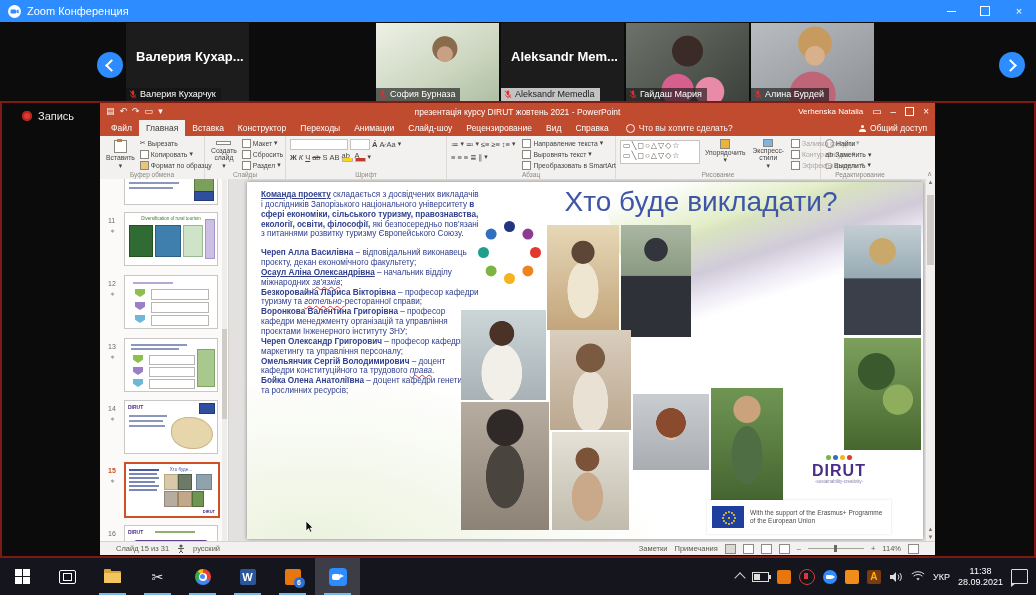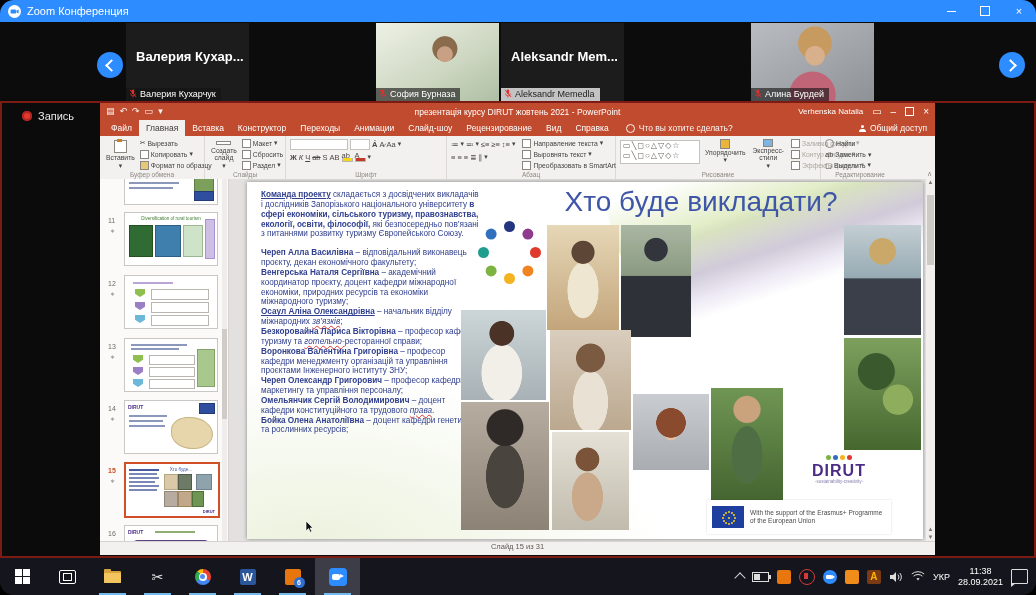--- a/index.html
+++ b/index.html
@@ -1,32 +1,32 @@
 <!DOCTYPE html>
 <html><head>
 <meta charset="utf-8">
 <style>
   html,body{margin:0;padding:0;background:#000;}
   .stage{position:relative;width:1036px;height:595px;background:#0b0b0b;overflow:hidden;
-         font-family:"Liberation Sans","DejaVu Sans",sans-serif;border-radius:14px;-webkit-font-smoothing:antialiased;}
+         font-family:"Liberation Sans","DejaVu Sans",sans-serif;-webkit-font-smoothing:antialiased;}
   
   .zm-titlebar{position:absolute;left:0;top:0;width:100%;height:22px;background:#2D8CFF;
                display:flex;align-items:center;color:#fff;font-size:11px;}
   .zm-appicon{margin:0 6px 0 8px;display:flex;}
   .zm-ctrls{margin-left:auto;display:flex;height:100%;}
   .zm-ctrl{width:34px;display:flex;align-items:center;justify-content:center;color:#fff;font-size:11px;}
   .ic-min{width:9px;height:1px;background:#fff;display:inline-block;}
   .ic-max{width:8px;height:8px;border:1px solid #fff;display:inline-block;}
   
   .pstrip{position:absolute;left:0;top:22px;width:100%;height:79px;background:#0c0c0c;}
   .ptile{position:absolute;top:1px;height:78px;width:123px;background:#1c1c1c;overflow:hidden;}
   .t1{left:126px}.t2{left:251px}.t3{left:376px}.t4{left:501px}.t5{left:626px}.t6{left:751px}
   .pbig{position:absolute;left:10px;top:26px;color:#fff;font-size:13px;font-weight:bold;white-space:nowrap;}
   .plabel{position:absolute;left:0;bottom:0;max-width:95%;background:rgba(20,20,20,.62);color:#fff;
-          font-size:9px;padding:1px 5px 2px 3px;display:flex;gap:3px;white-space:nowrap;}
+          font-size:9px;padding:1px 5px 2px 3px;display:flex;align-items:center;gap:3px;white-space:nowrap;}
   .plabel.light{background:rgba(225,225,225,.85);color:#1d1d1d;}
   .v-ann{background:radial-gradient(circle at 52% 42%,#caa184 0 13%,rgba(0,0,0,0) 14%),
          radial-gradient(circle at 52% 34%,#5e4633 0 22%,rgba(0,0,0,0) 23%),
          linear-gradient(160deg,#3f4237 0%,#2b2e26 55%,#202219 100%);}
   .v-sofia{background:radial-gradient(circle at 56% 40%,#c9a083 0 9%,rgba(0,0,0,0) 10%),
            radial-gradient(circle at 56% 33%,#8a6b4c 0 14%,rgba(0,0,0,0) 15%),
            linear-gradient(150deg,#eef1e6,#ccd6c0 60%,#aebfa4);}
   .v-gaidash{background:radial-gradient(circle at 50% 36%,#3a2b26 0 19%,rgba(0,0,0,0) 20%),
              radial-gradient(circle at 42% 86%,#d65f8e 0 16%,rgba(0,0,0,0) 17%),
              radial-gradient(circle at 68% 88%,#e88aa8 0 13%,rgba(0,0,0,0) 14%),
@@ -134,21 +134,21 @@
       gap:6px;padding:0 5px;z-index:3;box-shadow:0 0 2px rgba(0,0,0,.15);}
   .euflag{width:32px;height:22px;background:#1f3f9e;position:relative;flex:none;}
   .eustars{position:absolute;left:50%;top:50%;width:2px;height:2px;border-radius:50%;background:#ffd617;
     box-shadow:6px 0 0 #ffd617,5px 3px 0 #ffd617,3px 5px 0 #ffd617,0 6px 0 #ffd617,-3px 5px 0 #ffd617,
     -5px 3px 0 #ffd617,-6px 0 0 #ffd617,-5px -3px 0 #ffd617,-3px -5px 0 #ffd617,0 -6px 0 #ffd617,
     3px -5px 0 #ffd617,5px -3px 0 #ffd617;}
   .eutext{font-size:6.5px;color:#4a4a4a;line-height:1.25;}
   .cursor{position:absolute;left:58px;top:338px;z-index:4;}
   
   .ppt-status{position:absolute;left:0;bottom:0;right:0;height:13px;background:#f3f1ef;border-top:1px solid #d5d2cf;
-              display:flex;align-items:center;font-size:7.5px;color:#5c5853;padding:0 2px;gap:8px;flex-direction:column;}
+              display:flex;align-items:center;font-size:7.5px;color:#5c5853;padding:0 16px;gap:8px;}
   .st-right{margin-left:auto;display:flex;align-items:center;gap:7px;}
   .vicon{width:9px;height:8px;border:1px solid #8d8983;display:inline-block;background:#fff;}
   .vicon.on{background:#dcd8d3;}
   .slider{width:56px;height:1px;background:#a7a39d;position:relative;display:inline-block;}
   .slider i{position:absolute;left:26px;top:-3px;width:3px;height:7px;background:#6b6762;}
   
   .tbar{position:absolute;left:0;top:558px;width:100%;height:37px;background:#15151d;display:flex;align-items:stretch;z-index:7;}
   .tbi{width:45px;display:flex;align-items:center;justify-content:center;position:relative;}
   .tbi.run:after{content:"";position:absolute;left:9px;right:9px;bottom:0;height:2px;background:#76b9ed;}
   .tbi.active{background:#3c3d46;}
@@ -239,20 +239,31 @@
       <div class="plabel">
           <svg width="8" height="9" viewBox="0 0 10 11">
             <rect x="3.5" y="0.5" width="3" height="5.5" rx="1.5" fill="#e02f2f"></rect>
             <path d="M2 5.5a3 3 0 0 0 6 0" stroke="#e02f2f" fill="none"></path>
             <line x1="5" y1="8.5" x2="5" y2="10.5" stroke="#e02f2f"></line>
             <line x1="1.2" y1="0.8" x2="8.8" y2="9.8" stroke="#e02f2f" stroke-width="1.2"></line>
           </svg>
           <span>София Бурназа</span>
         </div>
     </div>
+    <div class="ptile t5 v-gaidash">
+      <div class="plabel">
+          <svg width="8" height="9" viewBox="0 0 10 11">
+            <rect x="3.5" y="0.5" width="3" height="5.5" rx="1.5" fill="#e02f2f"></rect>
+            <path d="M2 5.5a3 3 0 0 0 6 0" stroke="#e02f2f" fill="none"></path>
+            <line x1="5" y1="8.5" x2="5" y2="10.5" stroke="#e02f2f"></line>
+            <line x1="1.2" y1="0.8" x2="8.8" y2="9.8" stroke="#e02f2f" stroke-width="1.2"></line>
+          </svg>
+          <span>Гайдаш Мария</span>
+        </div>
+    </div>
     <div class="ptile t6 v-alina">
       <div class="plabel">
           <svg width="8" height="9" viewBox="0 0 10 11">
             <rect x="3.5" y="0.5" width="3" height="5.5" rx="1.5" fill="#e02f2f"></rect>
             <path d="M2 5.5a3 3 0 0 0 6 0" stroke="#e02f2f" fill="none"></path>
             <line x1="5" y1="8.5" x2="5" y2="10.5" stroke="#e02f2f"></line>
             <line x1="1.2" y1="0.8" x2="8.8" y2="9.8" stroke="#e02f2f" stroke-width="1.2"></line>
           </svg>
           <span>Алина Бурдей</span>
         </div>
@@ -596,21 +607,20 @@
             <span class="tdot" style="transform:rotate(135deg) translate(26px);background:#7cb342"></span>
             <span class="tdot" style="transform:rotate(180deg) translate(26px);background:#1f9e8e"></span>
             <span class="tdot" style="transform:rotate(225deg) translate(26px);background:#2f6fbd"></span>
             <span class="tdot" style="transform:rotate(270deg) translate(26px);background:#23357f"></span>
             <span class="tdot" style="transform:rotate(315deg) translate(26px);background:#8e3a8e"></span>
           </div>
 
           <div class="slide-text">
             <p><b class="ul">Команда проекту</b><span> складається з досвідчених викладачів і дослідників Запорізького національного університету </span><b>в сфері економіки, сільського туризму, правознавства, екології, освіти, філософії,</b><span> які безпосередньо пов’язані з питаннями розвитку туризму Європейського Союзу.</span></p>
             <p class="gap"><b>Череп Алла Василівна</b><span> – відповідальний виконавець проєкту, декан економічного факультету;</span><span class="sq"></span><span></span></p>
-            <p><b>Венгерська Наталя Сергіївна</b><span> – академічний координатор проєкту, доцент кафедри міжнародної економіки, природних ресурсів та економіки міжнародного туризму;</span><span class="sq"></span><span></span></p>
             <p><b class="ul">Осаул Аліна Олександрівна</b><span> – начальник відділу міжнародних </span><span class="sq">зв’язків</span><span>;</span></p>
             <p><b>Безкоровайна Лариса Вікторівна</b><span> – професор кафедри туризму та </span><span class="sq">готельно-</span><span>ресторанної справи;</span></p>
             <p><b>Воронкова Валентина Григорівна</b><span> – професор кафедри менеджменту організацій та управління проєктами Інженерного інституту ЗНУ;</span><span class="sq"></span><span></span></p>
             <p><b>Череп Олександр Григорович</b><span> – професор кафедри маркетингу та управління персоналу;</span><span class="sq"></span><span></span></p>
             <p><b>Омельянчик Сергій Володимирович</b><span> – доцент кафедри конституційного та трудового </span><span class="sq">права</span><span>.</span></p>
             <p><b>Бойка Олена Анатоліївна</b><span> – доцент кафедри генетики та рослинних ресурсів;</span><span class="sq"></span><span></span></p>
           </div>
 
           <div class="ph" style="left:300px;top:43px;width:72px;height:105px;background:radial-gradient(circle at 50% 26%,#5d4636 0 13%,rgba(0,0,0,0) 14%),radial-gradient(ellipse at 50% 62%,#efe6d2 0 30%,rgba(0,0,0,0) 31%),linear-gradient(180deg,#e6d7b6,#c3a57c)"></div>
           <div class="ph" style="left:374px;top:43px;width:70px;height:112px;background:radial-gradient(circle at 50% 22%,#32353c 0 12%,rgba(0,0,0,0) 13%),linear-gradient(180deg,#aab6a2 0%,#8a9a82 45%,#2e3138 46% 100%)"></div>

